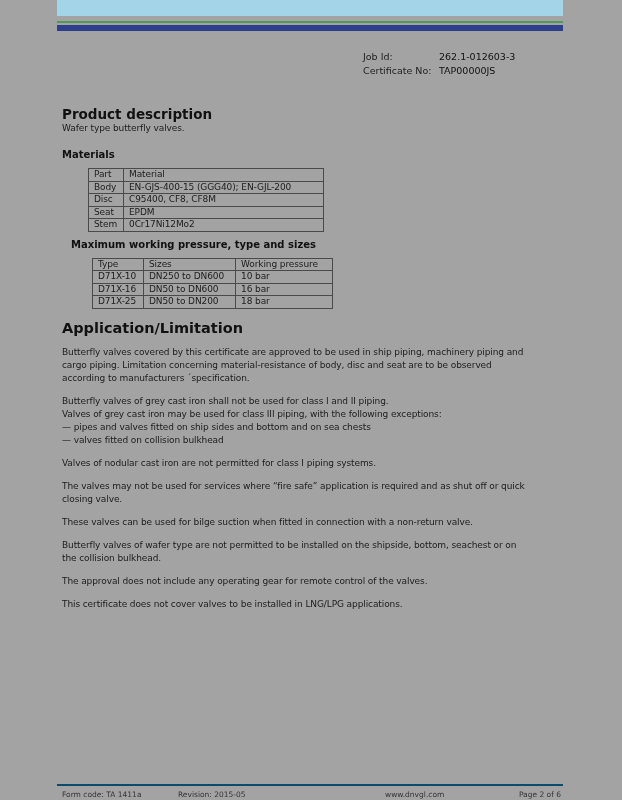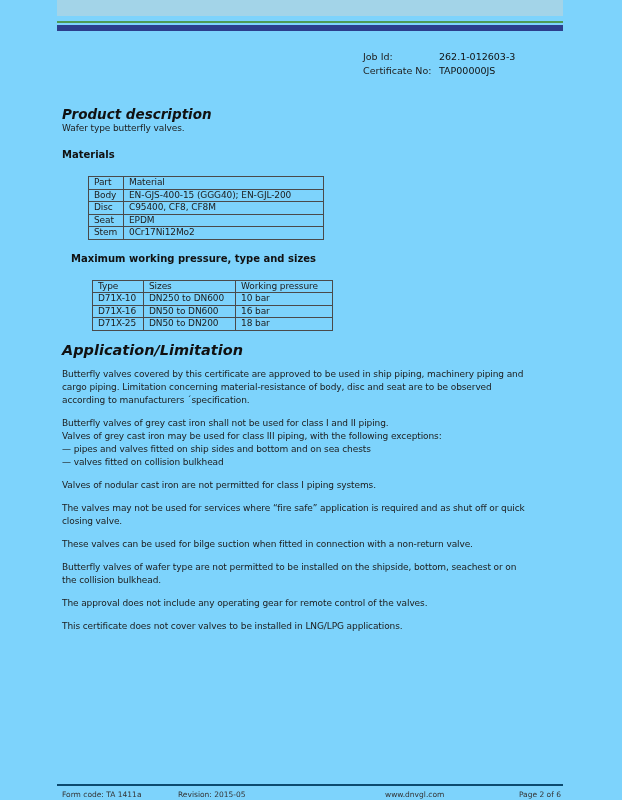--- a/index.html
+++ b/index.html
@@ -3,44 +3,44 @@
 <meta charset="utf-8">
 <style>
   * { margin: 0; padding: 0; box-sizing: border-box; }
   html, body { width: 622px; height: 800px; background: #ffffff; }
   body {
     font-family: "DejaVu Sans", "Liberation Sans", sans-serif;
     color: #1c1c1c;
     position: relative;
     overflow: hidden;
   }
-  .page { position: absolute; inset: 0; background: #7dd3fc; }
+  .page { position: absolute; inset: 0; background: #a3a3a3; }
 
   
   .brand-bars { position: absolute; left: 57px; top: 0; width: 506px; height: 31px; }
   .bar-light { position: absolute; left: 0; top: 0; width: 100%; height: 16px; background: var(--bar-light-blue, #A3D4E8); }
   .bar-green { position: absolute; left: 0; top: 21px; width: 100%; height: 2px; background: var(--bar-green, #4E9B55); }
   .bar-dark  { position: absolute; left: 0; top: 25px; width: 100%; height: 6px; background: var(--bar-dark-blue, #2C3E8C); }
 
   
   .job-block { position: absolute; left: 363px; top: 50px; font-size: 9.5px; line-height: 14px; }
   .job-row { display: flex; }
   .job-row .lbl { width: 76px; color: #222; }
   .job-row .val { font-weight: normal; color: #111; }
 
   
   .content { position: absolute; left: 62px; top: 106px; width: 530px; font-size: 9px; line-height: 13px; letter-spacing: -0.1px; }
-  h1.section { font-size: 13.5px; line-height: 16px; font-weight: bold; letter-spacing: 0; color: #111; font-style: italic; }
+  h1.section { font-size: 13.5px; line-height: 16px; font-weight: bold; letter-spacing: 0; color: #111; }
   h1.section.big { font-size: 14.5px; line-height: 18px; }
   h2.sub { font-size: 10px; line-height: 13px; font-weight: bold; letter-spacing: 0; color: #111; }
   .desc { margin-bottom: 12px; }
   .mt14 { margin-top: 13px; }
-  .mt16 { margin-top: 12px; padding-left: 9px; }
+  .mt16 { margin-top: 6px; padding-left: 9px; }
 
-  table { border-collapse: collapse; font-size: 9px; letter-spacing: -0.1px; color: #1c1c1c; margin-top: 15px; }
+  table { border-collapse: collapse; font-size: 9px; letter-spacing: -0.1px; color: #1c1c1c; margin-top: 7px; }
   table, th, td { border: 1px solid #4a4a4a; }
   th, td { padding: 0px 5px; height: 12.5px; line-height: 11px; text-align: left; font-weight: normal; white-space: nowrap; }
   .materials-table { margin-left: 26px; }
   .materials-table th:nth-child(1), .materials-table td:nth-child(1) { width: 35px; }
   .materials-table th:nth-child(2), .materials-table td:nth-child(2) { width: 200px; }
   .pressure-table { margin-left: 30px; }
   .pressure-table th:nth-child(1), .pressure-table td:nth-child(1) { width: 51px; }
   .pressure-table th:nth-child(2), .pressure-table td:nth-child(2) { width: 92px; }
   .pressure-table th:nth-child(3), .pressure-table td:nth-child(3) { width: 97px; }
 

